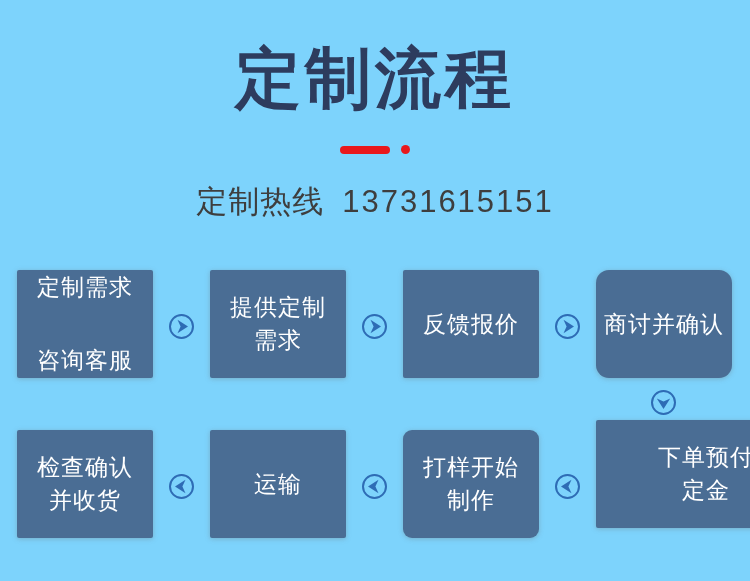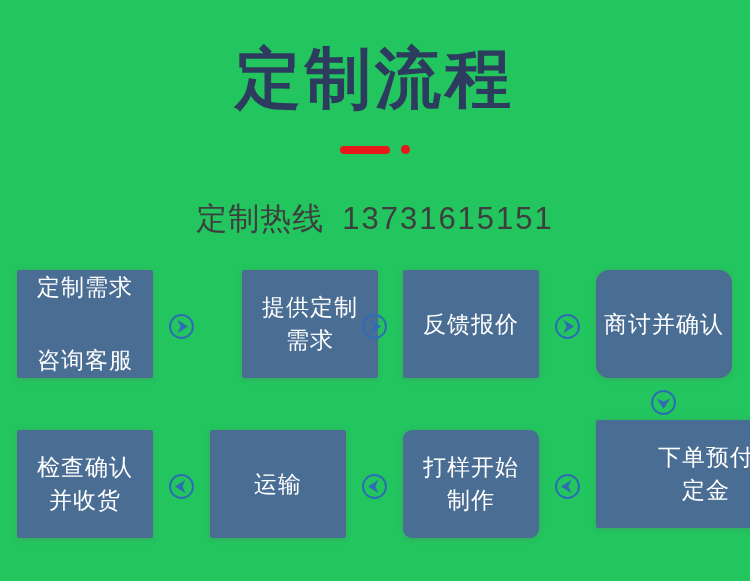--- a/index.html
+++ b/index.html
@@ -1,19 +1,19 @@
 <!DOCTYPE html>
 <html><head>
 <meta charset="utf-8">
 <style>
   html,body{margin:0;padding:0;background:#ffffff;}
   .stage{
     position:relative;
     width:750px;height:581px;
-    background:#22c55e;
+    background:#7dd3fc;
     overflow:hidden;
     font-family:"Liberation Sans", sans-serif;
   }
   
   .title{
     position:absolute;left:0;top:38px;width:750px;margin:0;
     text-align:center;
     font-size:66px;line-height:80px;font-weight:900;
     letter-spacing:4px;
     color:#2d3c5e;
@@ -22,40 +22,40 @@
     position:absolute;left:0;top:145px;width:750px;
     display:flex;justify-content:center;align-items:center;gap:11px;
   }
   .divider .bar{
     width:50px;height:8px;border-radius:4px;background:#e8181b;display:inline-block;
   }
   .divider .dot{
     width:9px;height:9px;border-radius:50%;background:#e8181b;display:inline-block;
   }
   .hotline{
-    position:absolute;left:0;top:198px;width:750px;
+    position:absolute;left:0;top:181px;width:750px;
     text-align:center;
     font-size:31px;color:#3e3e3e;letter-spacing:1px;
   }
   .hotline .num{margin-left:18px;letter-spacing:2px;}
   
   .box{
     position:absolute;
     width:136px;height:108px;
     background:#4a6d94;
     box-shadow:0 1px 5px rgba(110,110,110,0.35);
     border-radius:2px;
     display:flex;flex-direction:column;justify-content:center;align-items:center;
     color:#ffffff;
     font-size:23px;line-height:33px;letter-spacing:1px;
     text-align:center;
   }
   .bl:empty{display:none;}
   .b1{left:17px;top:270px;gap:40px;}
-  .b2{left:210px;top:270px;margin-left:32px;}
+  .b2{left:210px;top:270px;}
   .b3{left:403px;top:270px;}
   .b4{left:596px;top:270px;border-radius:13px;}
   .b5{left:17px;top:430px;}
   .b6{left:210px;top:430px;gap:36px;}
   .b7{left:403px;top:430px;border-radius:9px;}
   .b8{left:596px;top:420px;padding-left:42px;}
   
   .arrow{position:absolute;width:27px;height:27px;}
   .arrow svg{display:block;width:27px;height:27px;}
   .arrow.left svg{transform:rotate(180deg);}

